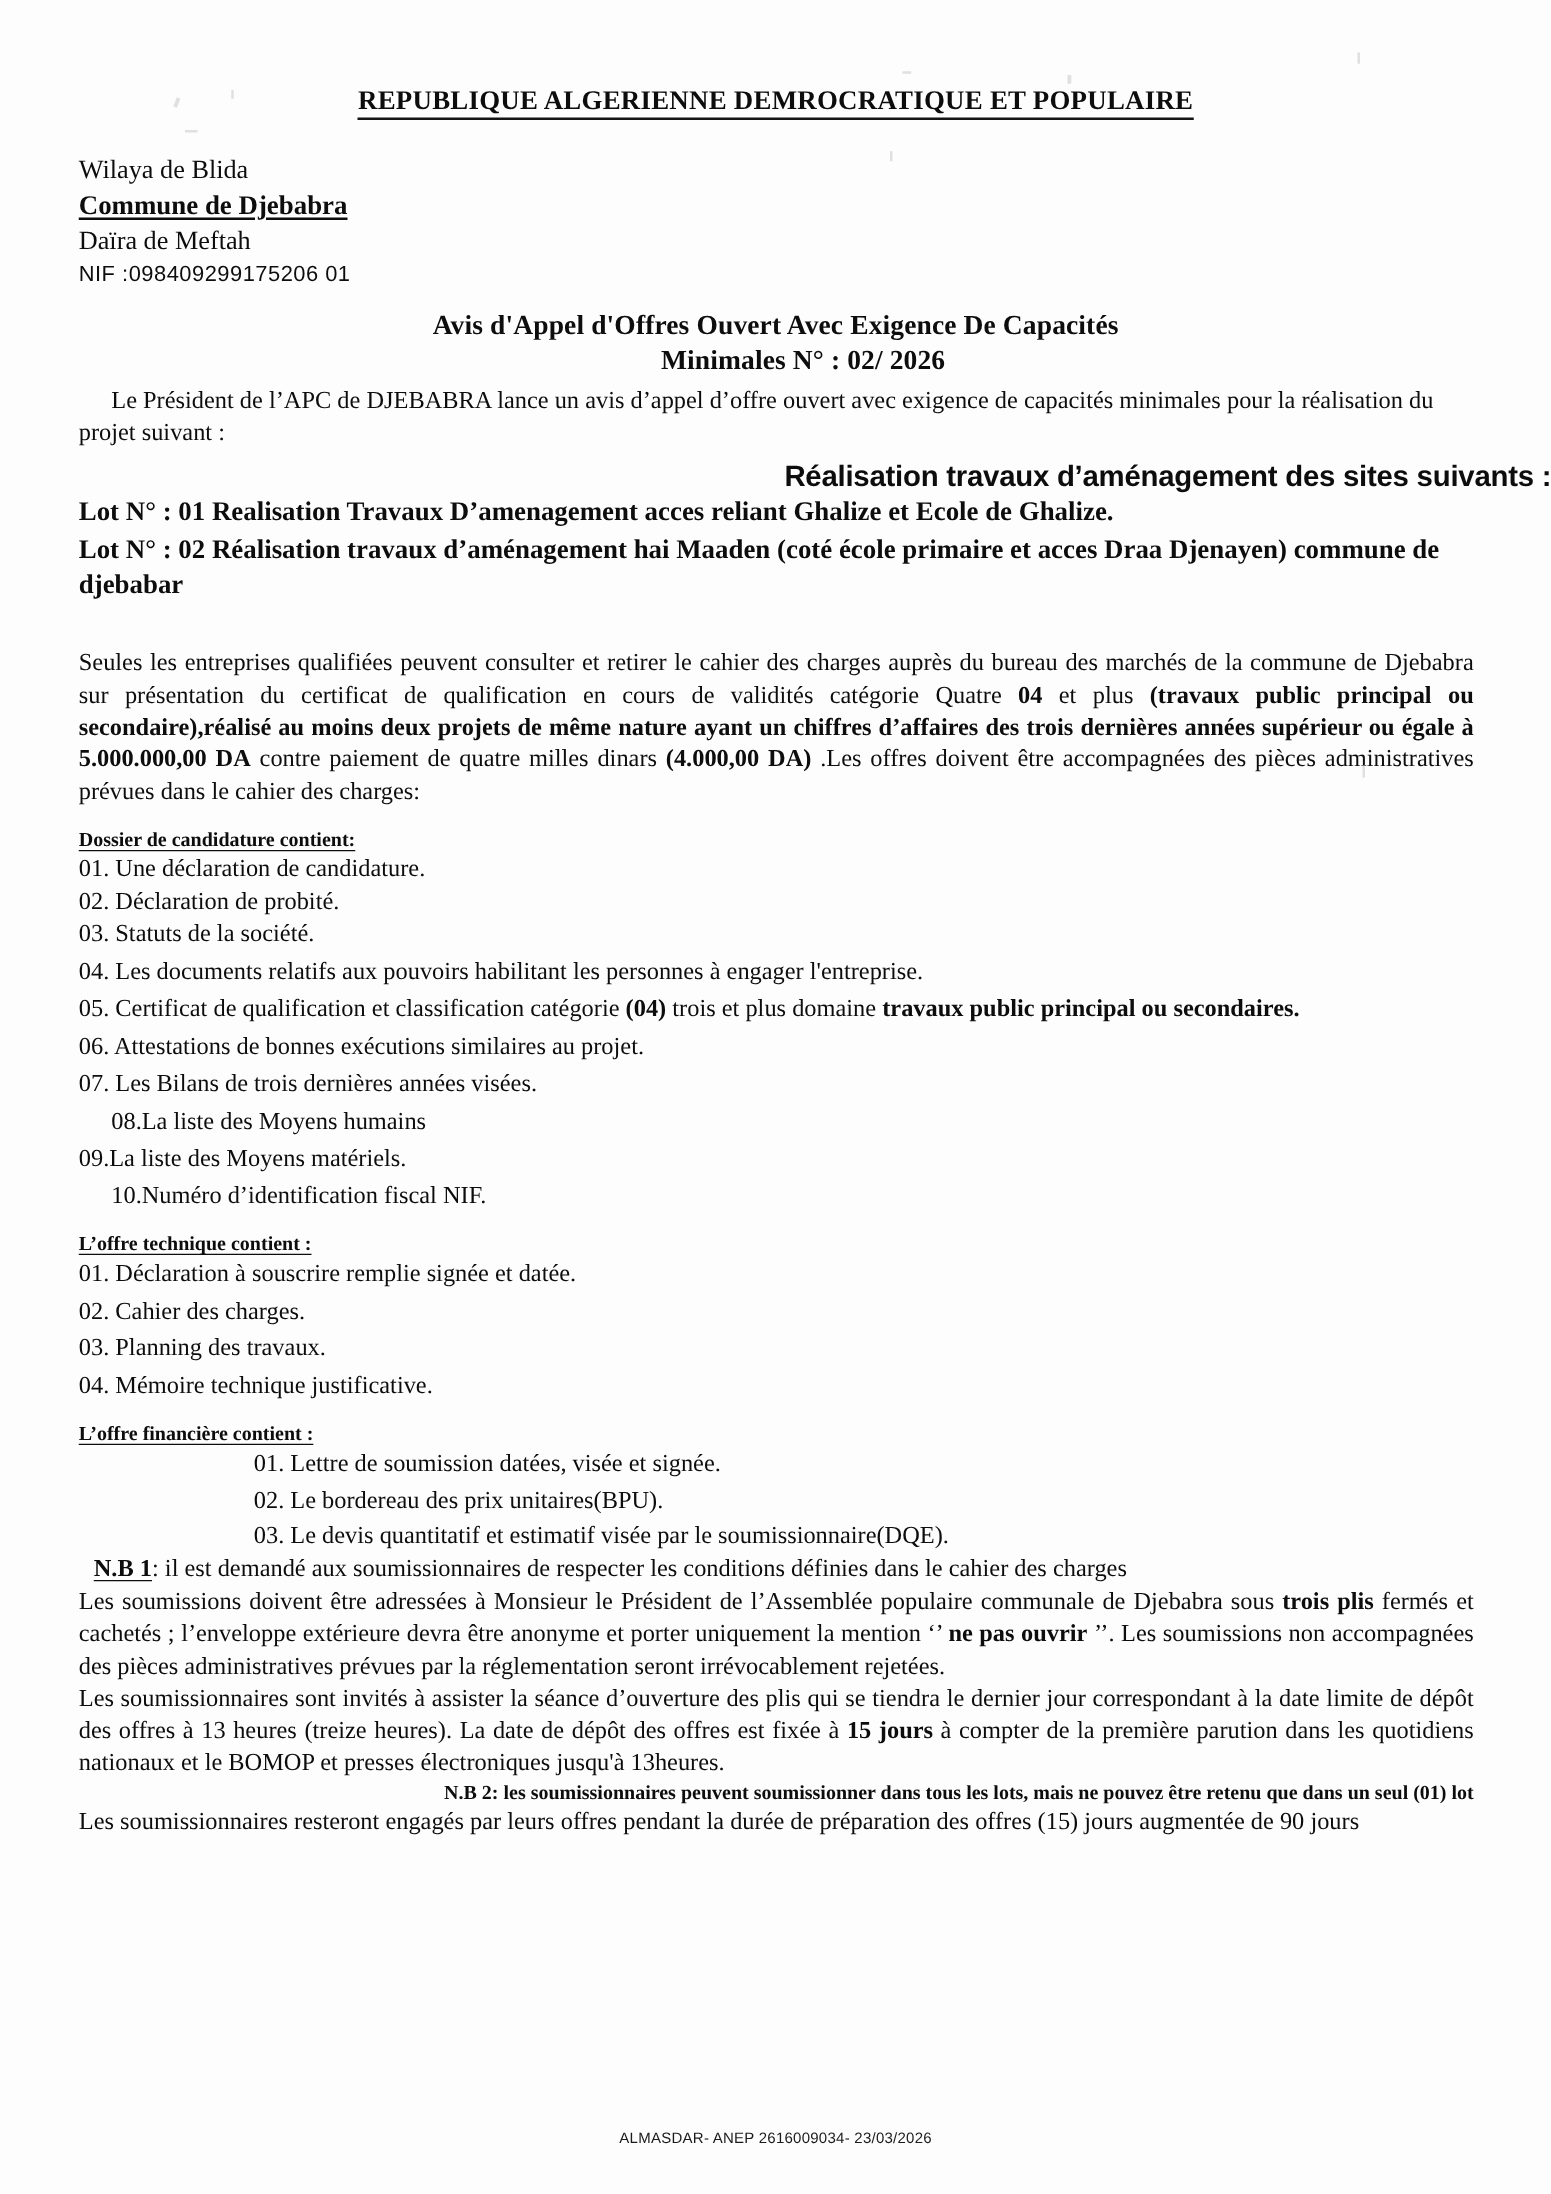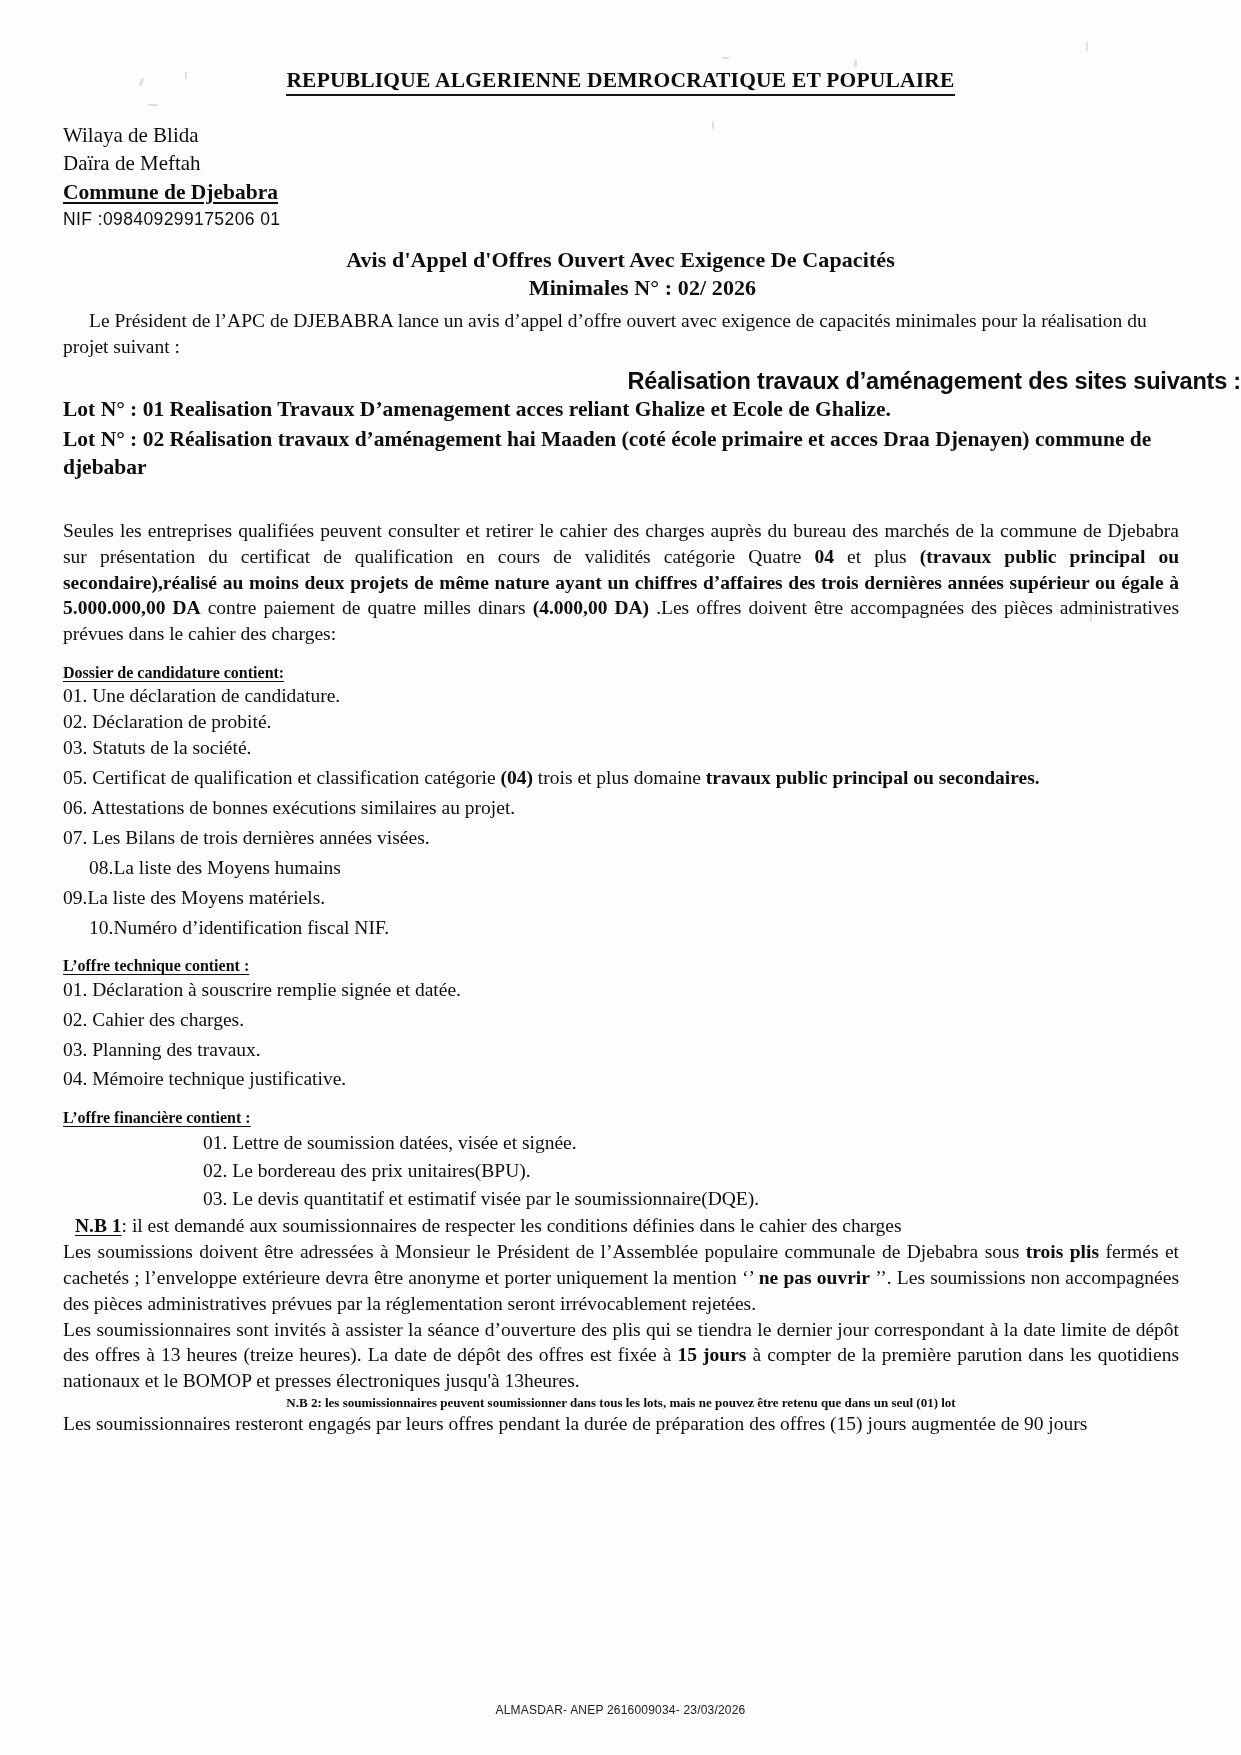--- a/index.html
+++ b/index.html
@@ -154,24 +154,24 @@
     text-decoration: underline;
     text-underline-offset: 2.5px;
   }
   .pl-small { padding-left: 12px; }
 
   .para { margin-top: 1px; text-align: justify; }
   .para-gap { margin-top: 14px; }
 
   .nb2 {
     font-weight: bold;
-    font-size: 13px;
+    font-size: 16px;
     line-height: 1.33;
     margin-top: 16px;
-    text-align: center;
+    text-align: right;
   }
 
   
   .doc-footer {
     position: absolute;
     left: 0;
     right: 0;
     bottom: 38px;
     text-align: center;
     font-family: "Liberation Sans", sans-serif;
@@ -202,22 +202,22 @@
     <div class="speck" style="left:1086px;top:42px;width:2px;height:9px;"></div>
     <div class="speck" style="left:712px;top:121px;width:2px;height:8px;"></div>
     <div class="speck" style="left:1090px;top:612px;width:2px;height:10px;"></div>
 
     <div class="doc-header">
       <span class="republic">REPUBLIQUE ALGERIENNE DEMROCRATIQUE ET POPULAIRE</span>
     </div>
 
     <div class="admin-block">
       <div class="line">Wilaya de Blida</div>
+      <div class="line commune">Commune de Djebabra</div>
       <div class="line">Daïra de Meftah</div>
-      <div class="line commune">Commune de Djebabra</div>
       <div class="nif">NIF :098409299175206  01</div>
     </div>
 
     <div class="avis-title">
       <span>Avis d'Appel d'Offres Ouvert Avec Exigence De Capacités</span>
       <span class="l2">Minimales N° :  02/ 2026</span>
     </div>
 
     <div class="intro">
       <span class="indent">Le Président de l’APC de DJEBABRA lance un avis d’appel d’offre ouvert avec exigence de capacités minimales pour</span>
@@ -233,20 +233,21 @@
 
     <div class="body-block">
 
       <p><span>Seules les entreprises qualifiées peuvent consulter et retirer le cahier des charges auprès du bureau des marchés de la commune de Djebabra sur présentation du certificat de qualification en cours de validités catégorie Quatre </span><span class="b">04</span><span> et plus </span><span class="b">(travaux public  principal  ou secondaire),réalisé au moins deux projets de même nature ayant un chiffres d’affaires des trois dernières années supérieur ou égale à 5.000.000,00 DA</span><span> contre paiement de quatre milles dinars </span><span class="b">(4.000,00 DA)</span><span> .Les offres doivent être accompagnées des pièces administratives prévues dans le cahier des charges:</span></p>
 
       <div class="section-head">Dossier de candidature contient:</div>
       <ul class="num-list">
         <li>01. Une déclaration de candidature.</li>
         <li>02. Déclaration de probité.</li>
         <li>03. Statuts de la société.</li>
+        <li class="spaced">04. Les documents relatifs aux pouvoirs habilitant les personnes à engager l'entreprise.</li>
         <li class="spaced just"><span>05.  Certificat  de  qualification  et  classification  catégorie  </span><span class="b">(04)</span><span>  trois  et  plus  domaine  </span><span class="b">travaux  public  principal  ou secondaires.</span></li>
         <li class="spaced">06. Attestations de bonnes exécutions similaires au projet.</li>
         <li class="spaced">07. Les Bilans de trois dernières années visées.</li>
         <li class="spaced ind1">08.La liste des Moyens humains</li>
         <li class="spaced">09.La liste des Moyens matériels.</li>
         <li class="spaced ind1">10.Numéro d’identification fiscal NIF.</li>
       </ul>
 
       <div class="section-head">L’offre technique contient :</div>
       <ul class="num-list">

